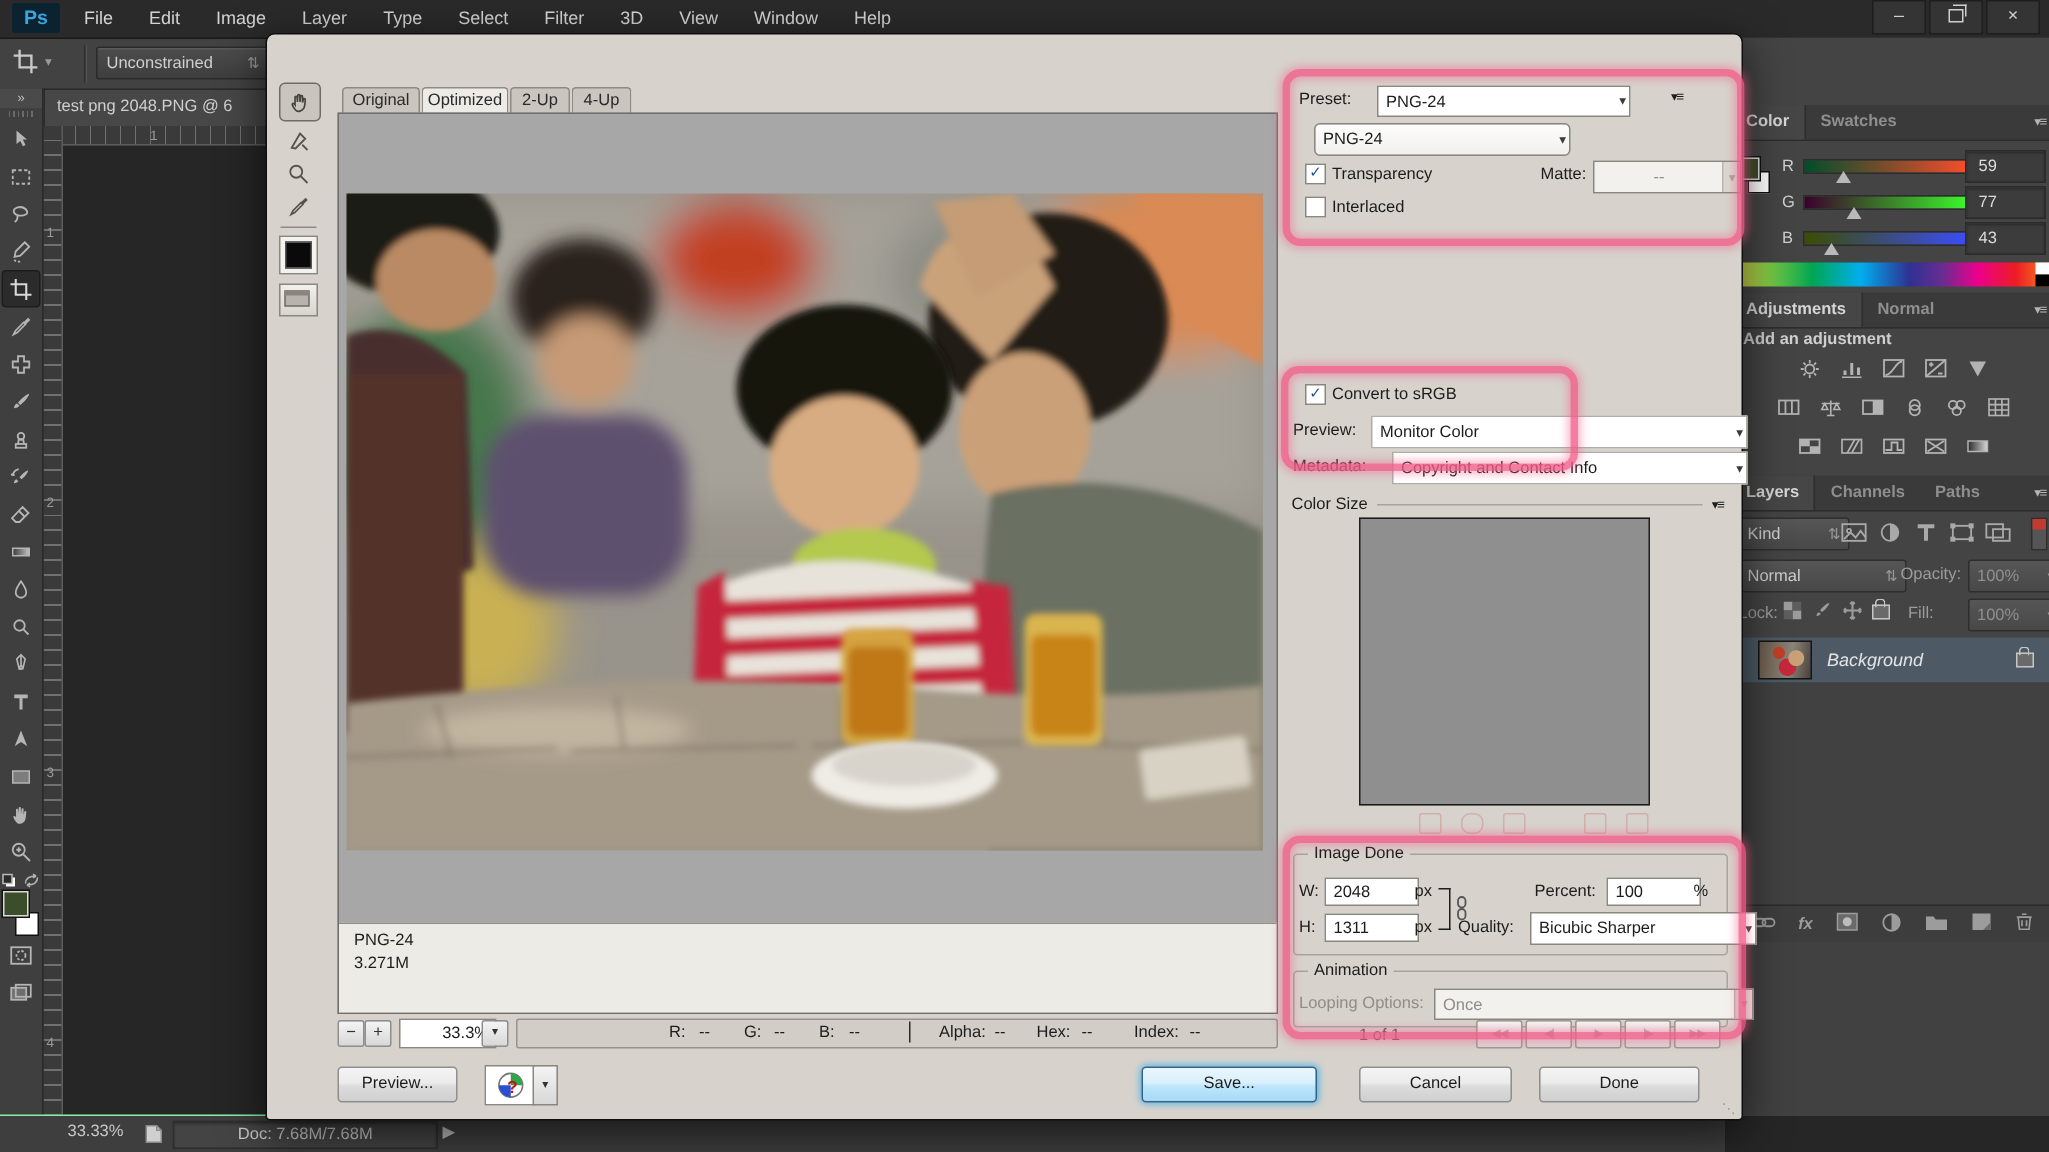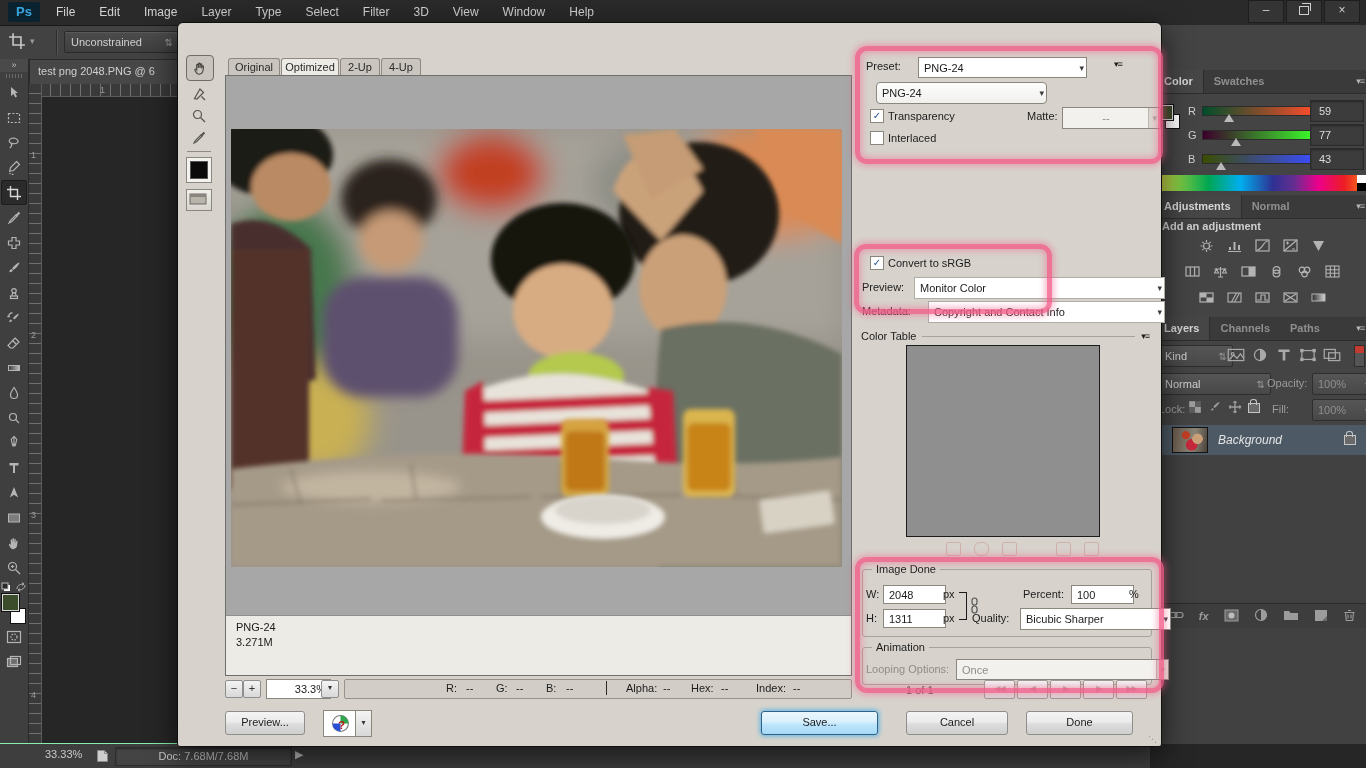--- a/index.html
+++ b/index.html
@@ -763,21 +763,21 @@
       <span>Monitor Color</span>
       <span class="ar">▾</span>
     </div>
     <span class="lbl" style="left:684px;top:282px">Metadata:</span>
     <div class="combo" style="left:750px;top:278px;width:214px;height:20px;border-color:#b0ada5">
       <span>Copyright and Contact Info</span>
       <span class="ar">▾</span>
     </div>
 
     <div class="cthead" style="left:683px;top:307px;width:292px">
-      <span>Color Table</span>
+      <span>Color Size</span>
       <span class="line"></span>
       <span style="font-size:9px;letter-spacing:-1px;padding-right:4px">▾≡</span>
     </div>
     <div class="abs" style="left:728px;top:322px;width:192px;height:190px;background:#8f8f8f;border:1px solid #1c1c1c"></div>
     <div class="ctic" style="left:768px;top:519px"></div>
     <div class="ctic" style="left:796px;top:519px;border-radius:6px"></div>
     <div class="ctic" style="left:824px;top:519px"></div>
     <div class="ctic" style="left:878px;top:519px"></div>
     <div class="ctic" style="left:906px;top:519px"></div>
 

